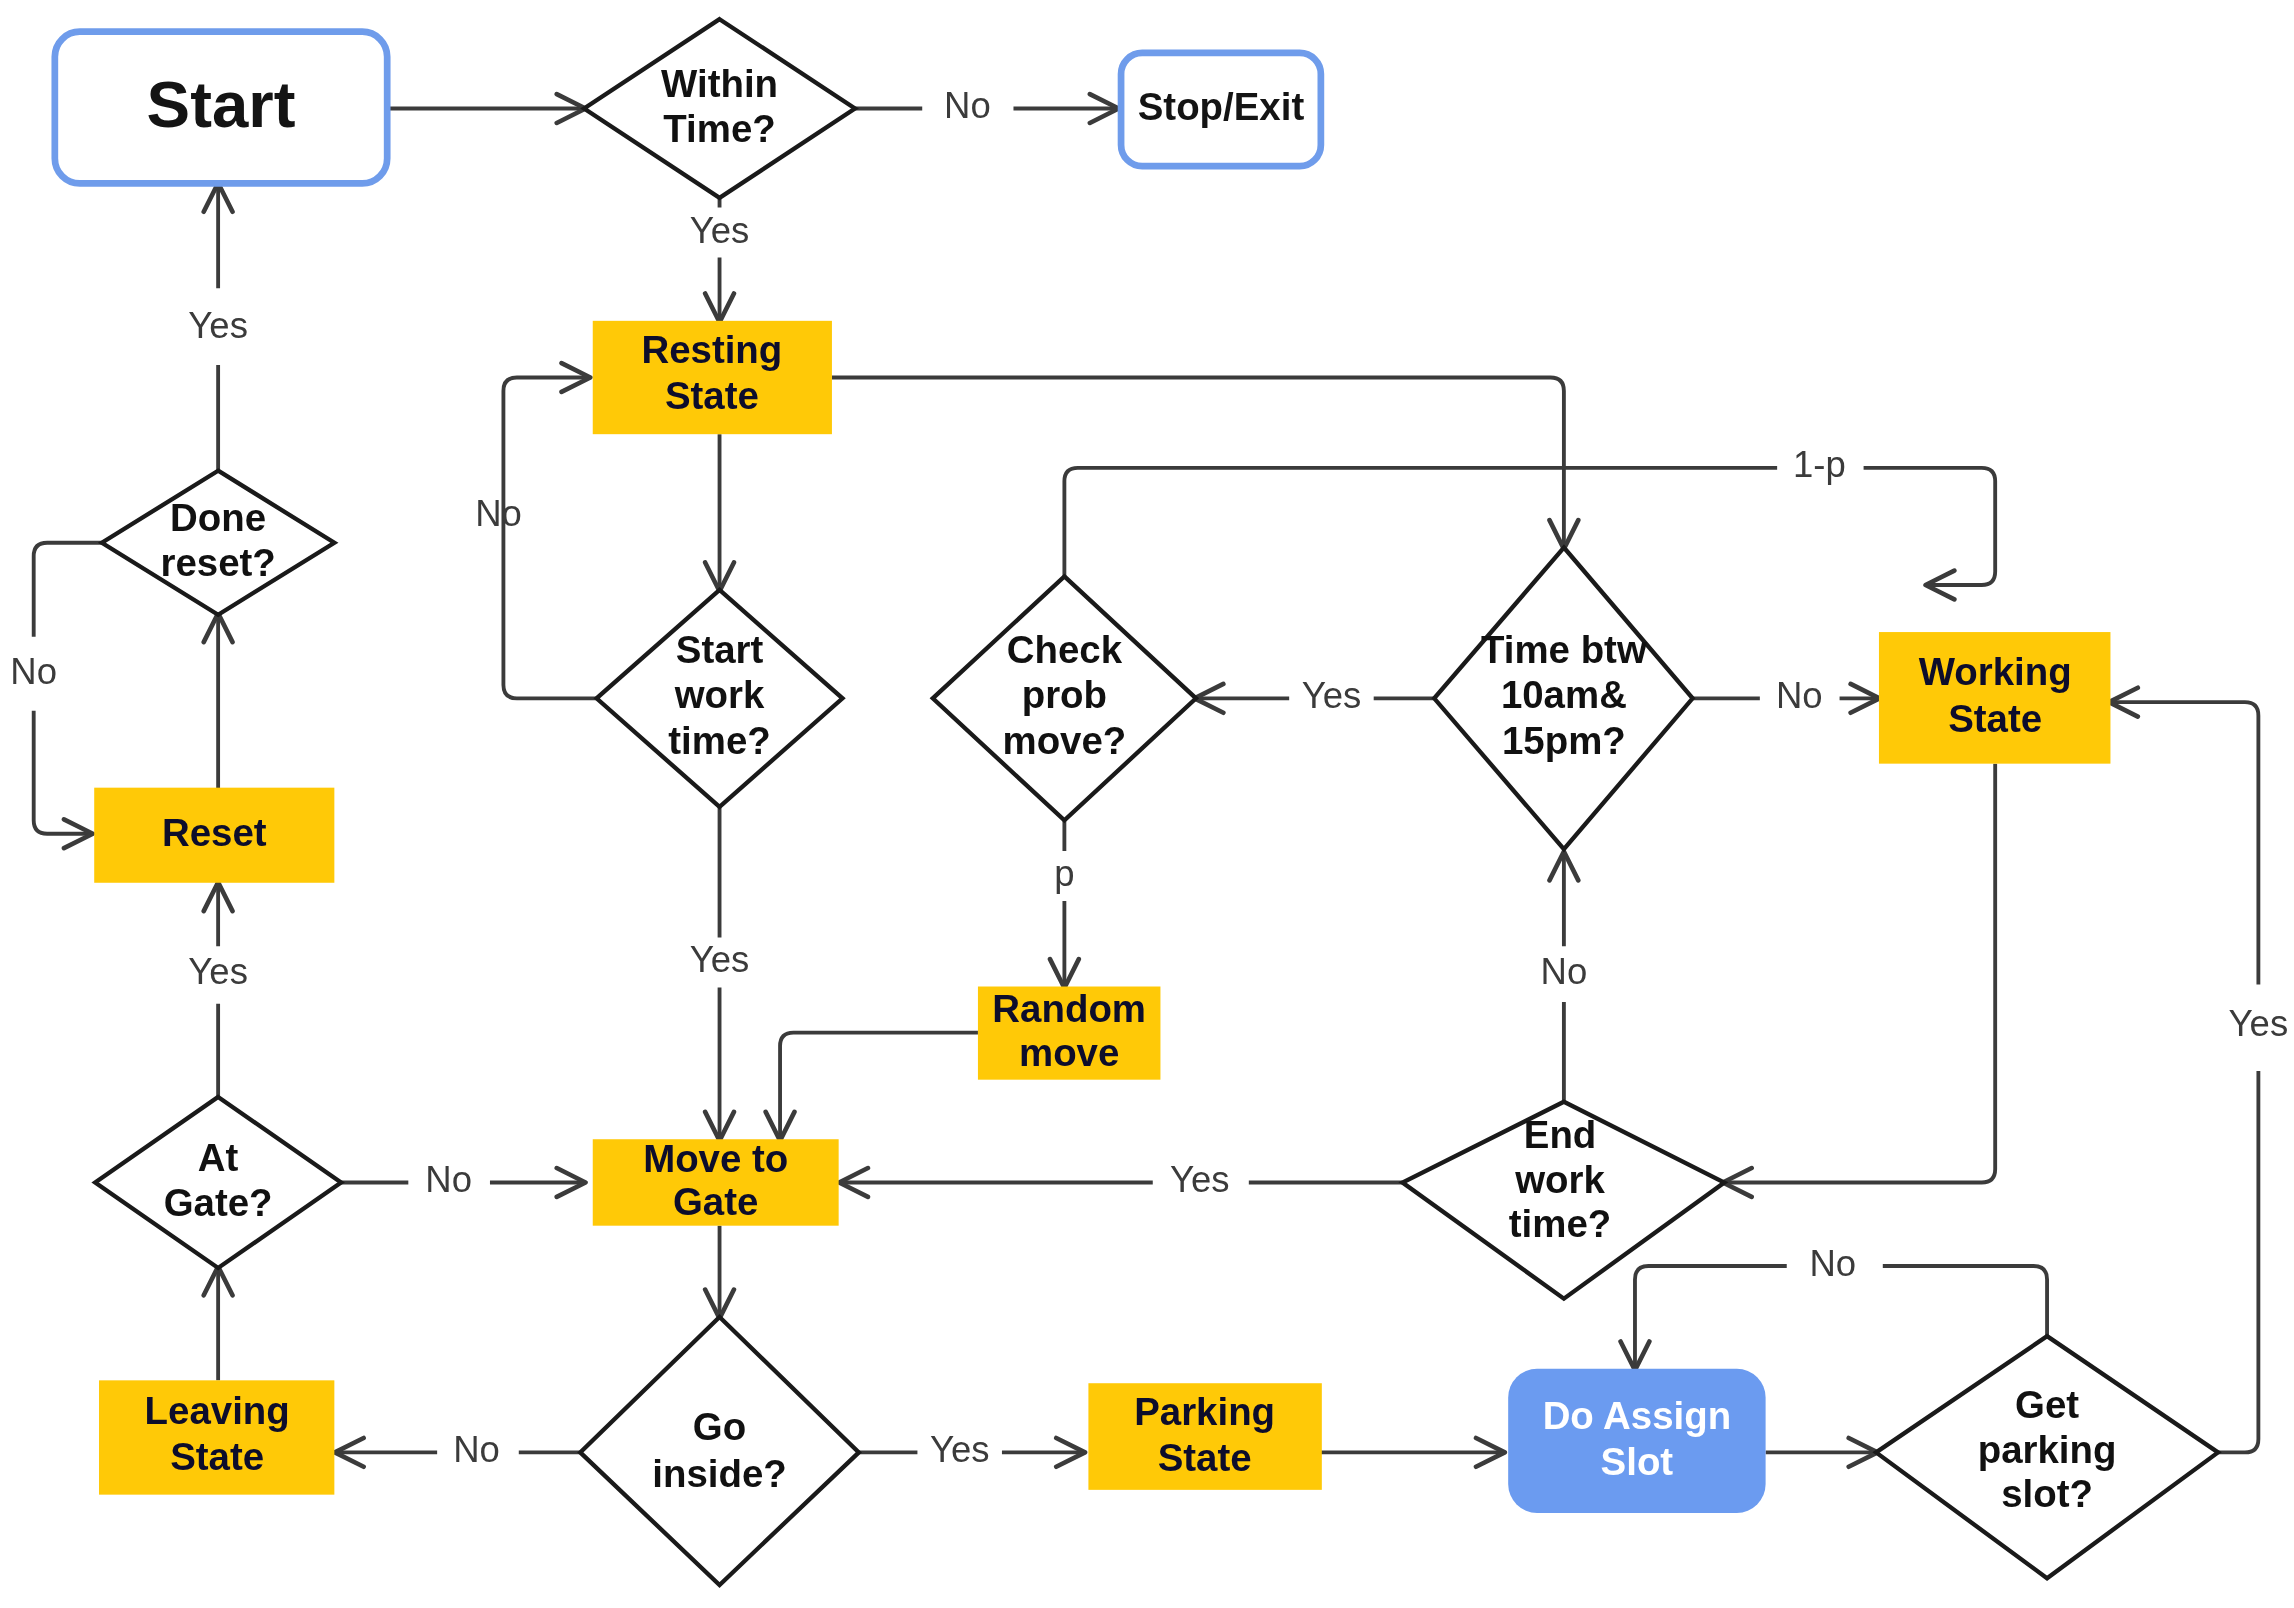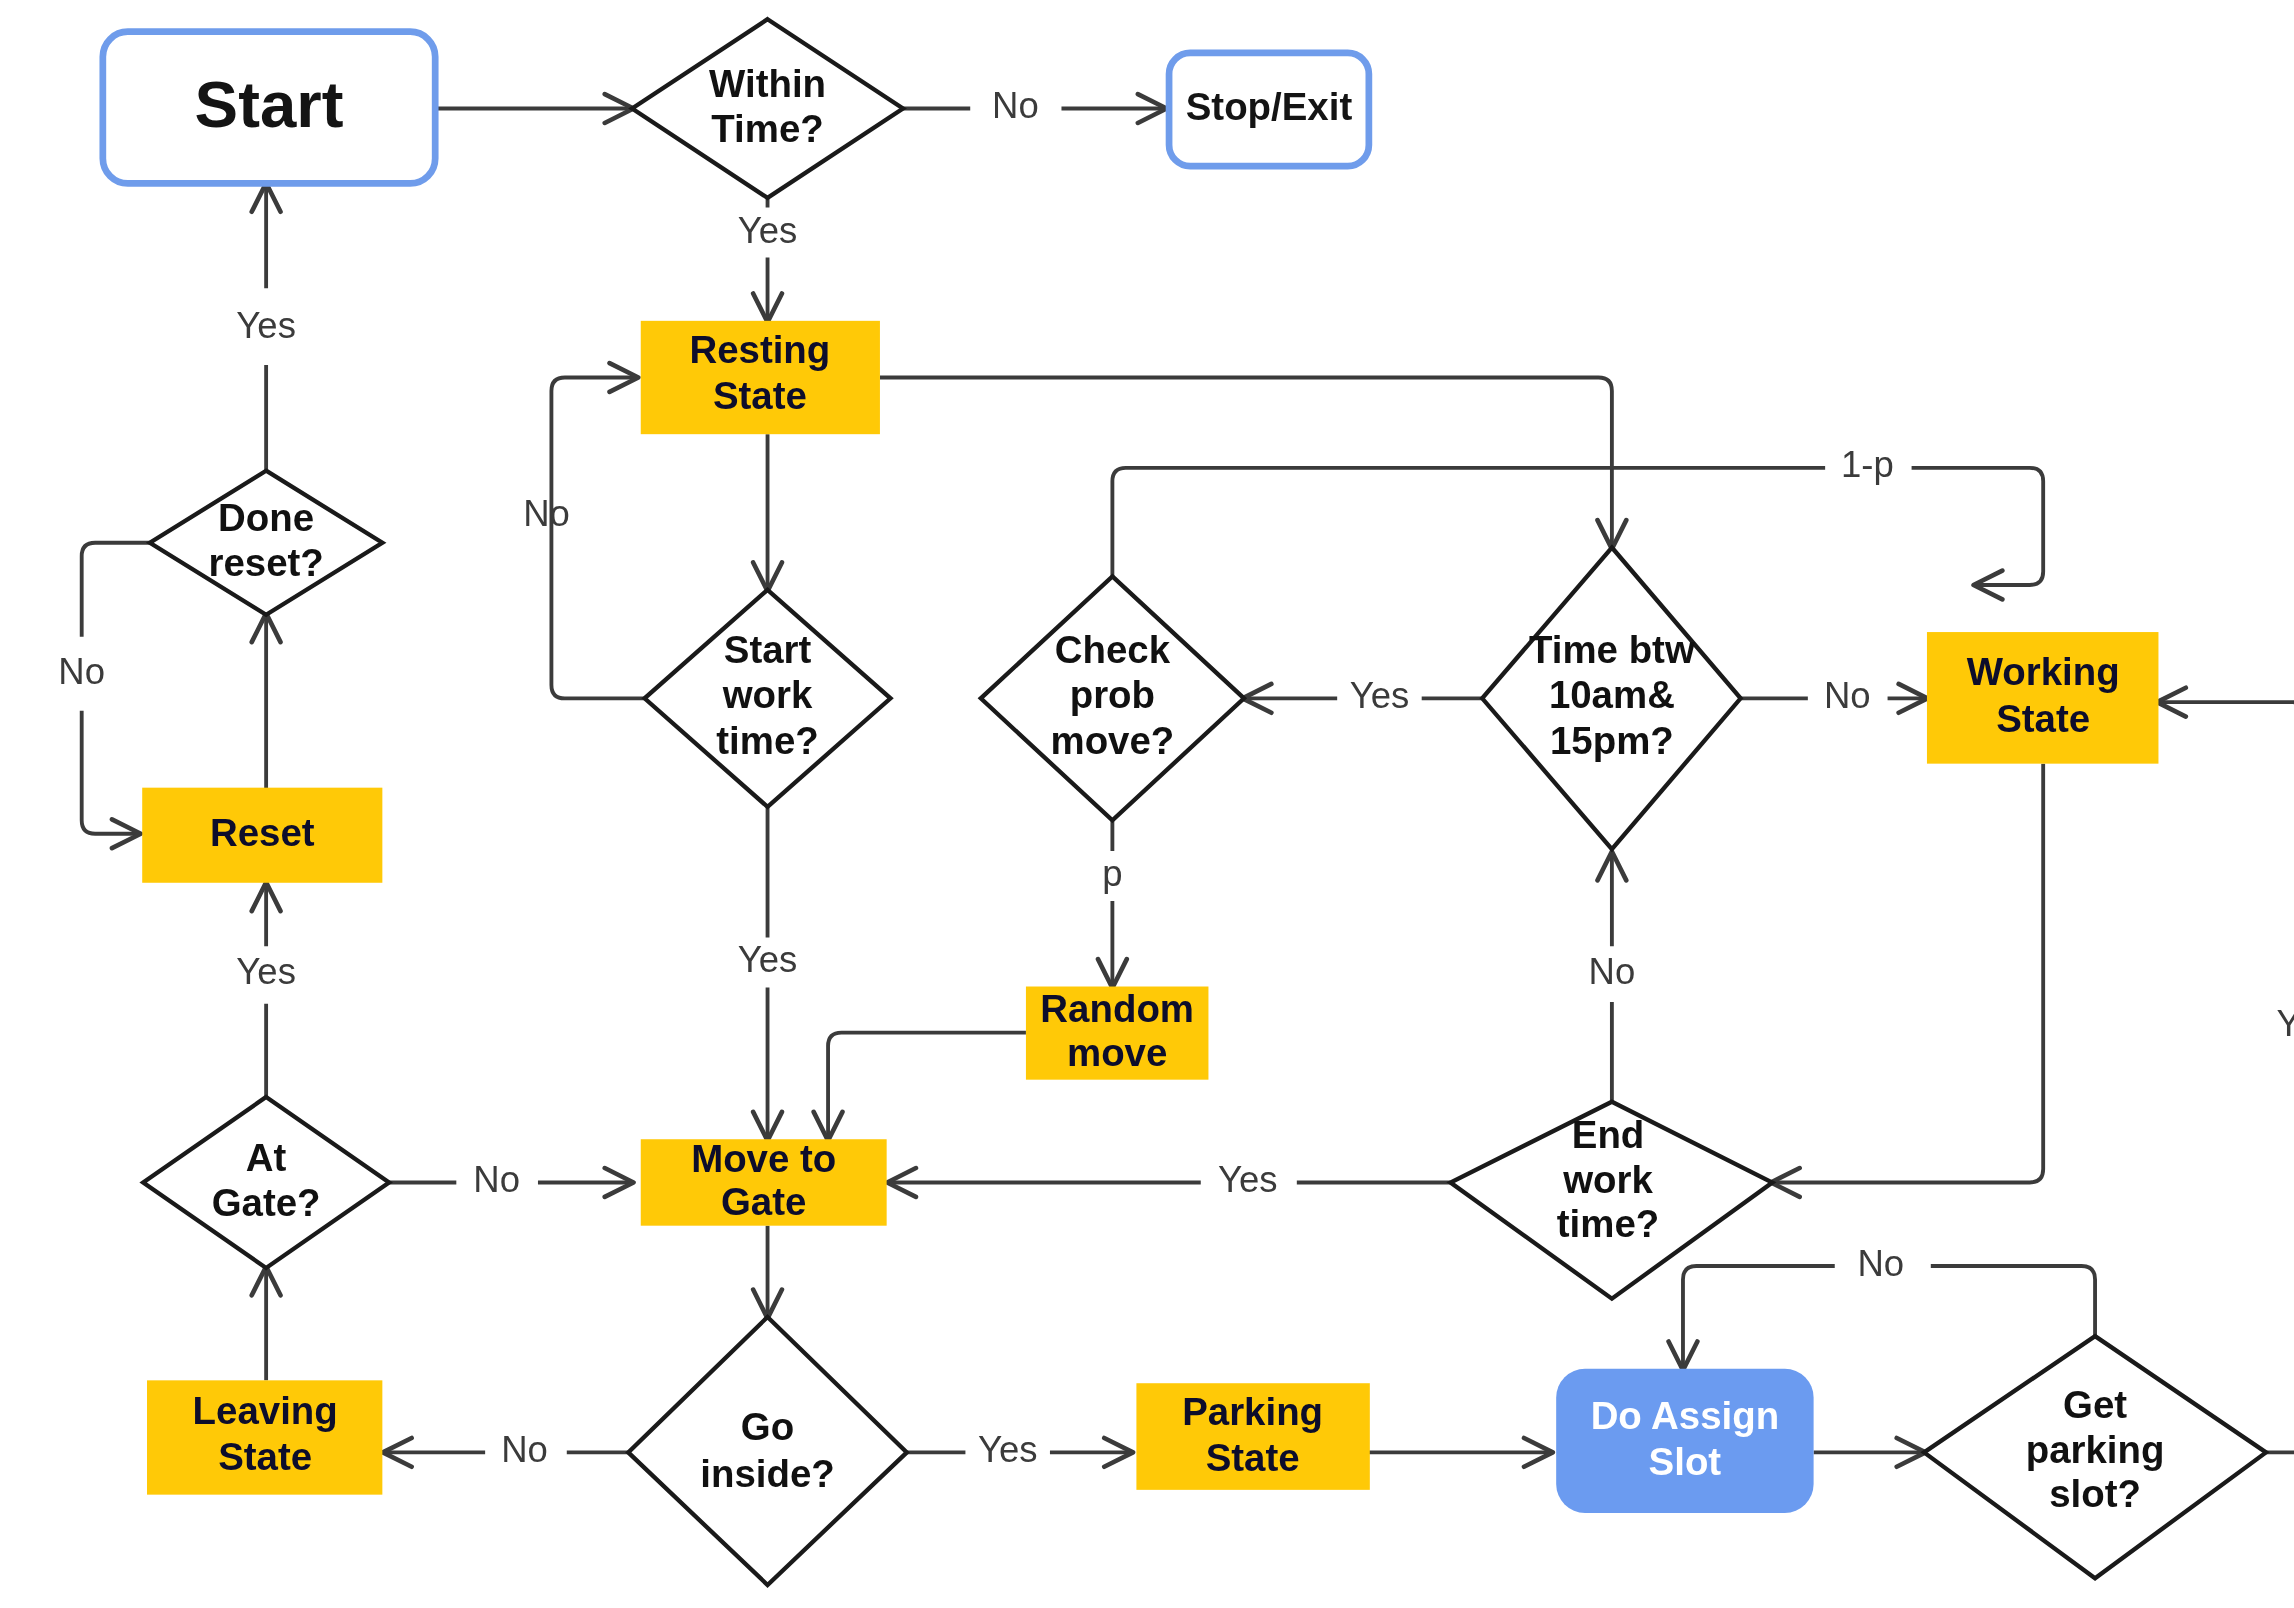--- a/index.html
+++ b/index.html
@@ -6,21 +6,20 @@
     margin: 0;
     padding: 0;
     background: #ffffff;
   }
   #canvas-wrap {
     position: relative;
     width: 2041px;
     height: 1608px;
     background: #ffffff;
     font-family: "Liberation Sans", sans-serif;
-    margin-left: 48px;
   }
   svg#flow {
     position: absolute;
     top: 0; left: 0;
     width: 2294px;
     height: 1608px;
     display: block;
   }
   .node-label {
     font-family: "Liberation Sans", sans-serif;

